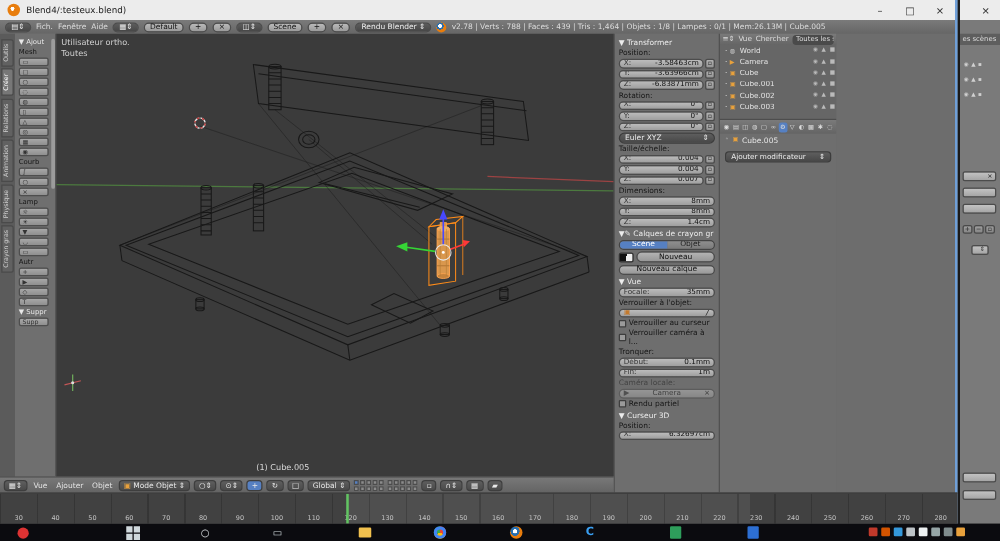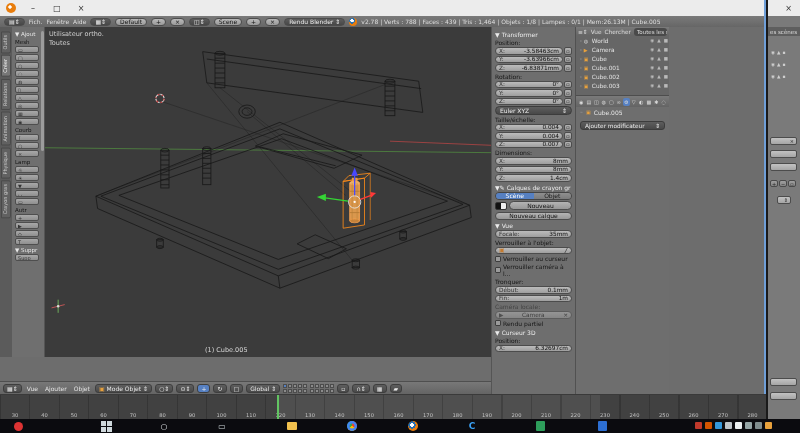--- a/index.html
+++ b/index.html
@@ -17,21 +17,21 @@
 
   
   .topbar { position:absolute; left:0; top:16px; width:100%; height:11px; background:linear-gradient(#7a7a7a,#666); display:flex; align-items:center; gap:4px; padding:0 4px; font-size:6px; color:#ddd; white-space:nowrap; overflow:hidden; }
   .pill { background:linear-gradient(#b9b9b9,#9a9a9a); border:1px solid #4c4c4c; border-radius:5px; color:#111; padding:0 4px; height:8px; display:inline-flex; align-items:center; gap:2px; font-size:6px; }
   .pill.dark { background:linear-gradient(#5c5c5c,#474747); color:#eee; }
   .mini { font-size:6px; color:#ddd; }
   .blogo { width:8px; height:8px; border-radius:50%; background:radial-gradient(circle at 38% 35%, #fff 0 22%, #2a6fae 24% 40%, #e87d0d 42% 100%); flex:0 0 auto; }
 
   
   .work { position:absolute; left:0; top:27px; width:766px; height:367px; display:flex; }
-  .leftgroup { width:491px; display:flex; flex-direction:column;gap:24px; }
+  .leftgroup { width:491px; display:flex; flex-direction:column; }
   .mainrow { flex:1; display:flex; min-height:0; }
 
   
   .tabstrip { width:12px; background:#5b5b5b; display:flex; flex-direction:column; align-items:center; padding-top:4px; gap:2px; }
   .vtab { writing-mode:vertical-rl; transform:rotate(180deg); font-size:5px; color:#cfcfcf; background:#616161; border:1px solid #4a4a4a; border-radius:2px 0 0 2px; padding:3px 0; width:10px; text-align:center; }
   .vtab.active { background:#777; color:#fff; }
   .shelf { width:33px; background:#6f6f6f; border-right:1px solid #555; padding:2px 1px 2px 3px; font-size:5.5px; color:#1d1d1d; position:relative; overflow:hidden; }
   .shelf .hdr { color:#e8e8e8; font-size:5.5px; margin:2px 0 1px; }
   .shelf .sec { color:#161616; margin:2px 0 1px; }
   .tbtn { width:24px; height:7px; background:linear-gradient(#a8a8a8,#8f8f8f); border:1px solid #4e4e4e; border-radius:2px; margin-bottom:1px; font-size:5px; color:#333; display:flex; align-items:center; padding-left:2px; gap:2px; overflow:hidden; }
@@ -116,20 +116,21 @@
 </style>
 </head>
 <body>
 
 <div class="screen">
 
   <div class="bwin">
 
     <div class="titlebar">
       <span class="appico"></span>
+      <span class="ttl">Blend4/:testeux.blend)</span>
       <div class="winctl">
         <span>–</span>
         <span>□</span>
         <span>×</span>
       </div>
     </div>
 
     <div class="topbar">
       <span class="pill dark">▤⇕</span>
       <span class="mini">Fich.</span>

